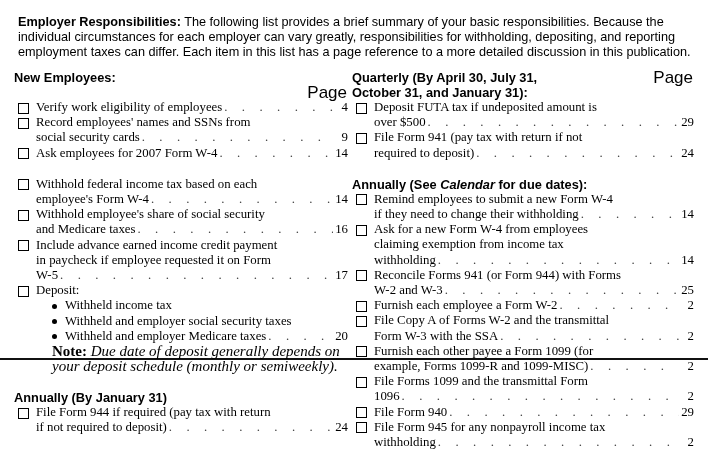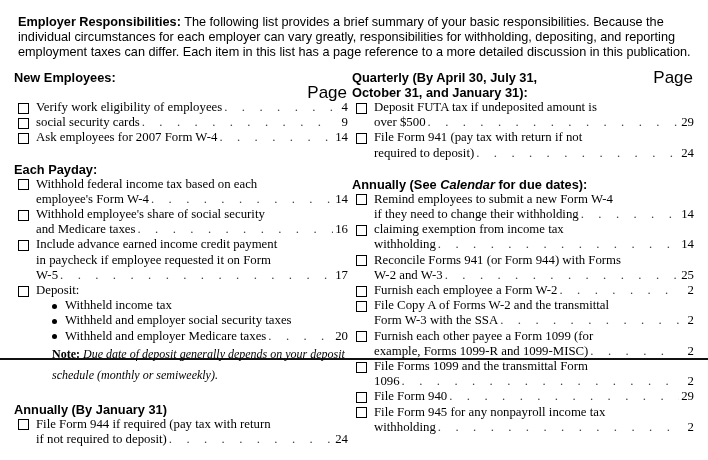--- a/index.html
+++ b/index.html
@@ -142,22 +142,22 @@
     position: absolute;
     left: 0;
     top: 5.5px;
     width: 5px;
     height: 5px;
     border-radius: 50%;
     background: #000;
   }
   .note {
     padding-left: 16px;
-    font-size: 12px;
-    line-height: 21px;
+    font-size: 15px;
+    line-height: 15px;
     font-style: italic;
   }
   .note b { font-style: normal; font-weight: bold; }
   .gap-lg { height: 16px; }
 </style>
 </head>
 <body>
 
 <div id="page">
 
@@ -177,42 +177,40 @@
               <div class="leader-line">
                 <span class="txt">Verify work eligibility of employees</span>
                 <span class="dots">. . . . . . . . . . . . . . . . . . . . . . . . . . . . . . . . . . . .</span>
                 <span class="pg">4</span>
               </div>
             </span>
           </li>
           <li class="check-item">
             <span class="box"></span>
             <span class="item-body">
+              <div class="plain-line">Record employees' names and SSNs from</div>
               <div class="leader-line">
                 <span class="txt">social security cards</span>
                 <span class="dots">. . . . . . . . . . . . . . . . . . . . . . . . . . . . . . . . . . . .</span>
                 <span class="pg">9</span>
               </div>
             </span>
           </li>
           <li class="check-item">
             <span class="box"></span>
             <span class="item-body">
               <div class="leader-line">
                 <span class="txt">Ask employees for 2007 Form W-4</span>
                 <span class="dots">. . . . . . . . . . . . . . . . . . . . . . . . . . . . . . . . . . . .</span>
                 <span class="pg">14</span>
               </div>
             </span>
           </li>
         </ul>
         <div class="gap-lg"></div>
-        <div class="head-wrap">
-          <div class="sec-head">Each Payday:</div>
-        </div>
         <ul class="checklist">
           <li class="check-item">
             <span class="box"></span>
             <span class="item-body">
               <div class="plain-line">Withhold federal income tax based on each</div>
               <div class="leader-line">
                 <span class="txt">employee's Form W-4</span>
                 <span class="dots">. . . . . . . . . . . . . . . . . . . . . . . . . . . . . . . . . . . .</span>
                 <span class="pg">14</span>
               </div>
@@ -328,20 +326,21 @@
               <div class="leader-line">
                 <span class="txt">if they need to change their withholding</span>
                 <span class="dots">. . . . . . . . . . . . . . . . . . . . . . . . . . . . . . . . . . . .</span>
                 <span class="pg">14</span>
               </div>
             </span>
           </li>
           <li class="check-item">
             <span class="box"></span>
             <span class="item-body">
+              <div class="plain-line">Ask for a new Form W-4 from employees</div>
               <div class="plain-line">claiming exemption from income tax</div>
               <div class="leader-line">
                 <span class="txt">withholding</span>
                 <span class="dots">. . . . . . . . . . . . . . . . . . . . . . . . . . . . . . . . . . . .</span>
                 <span class="pg">14</span>
               </div>
             </span>
           </li>
           <li class="check-item">
             <span class="box"></span>

